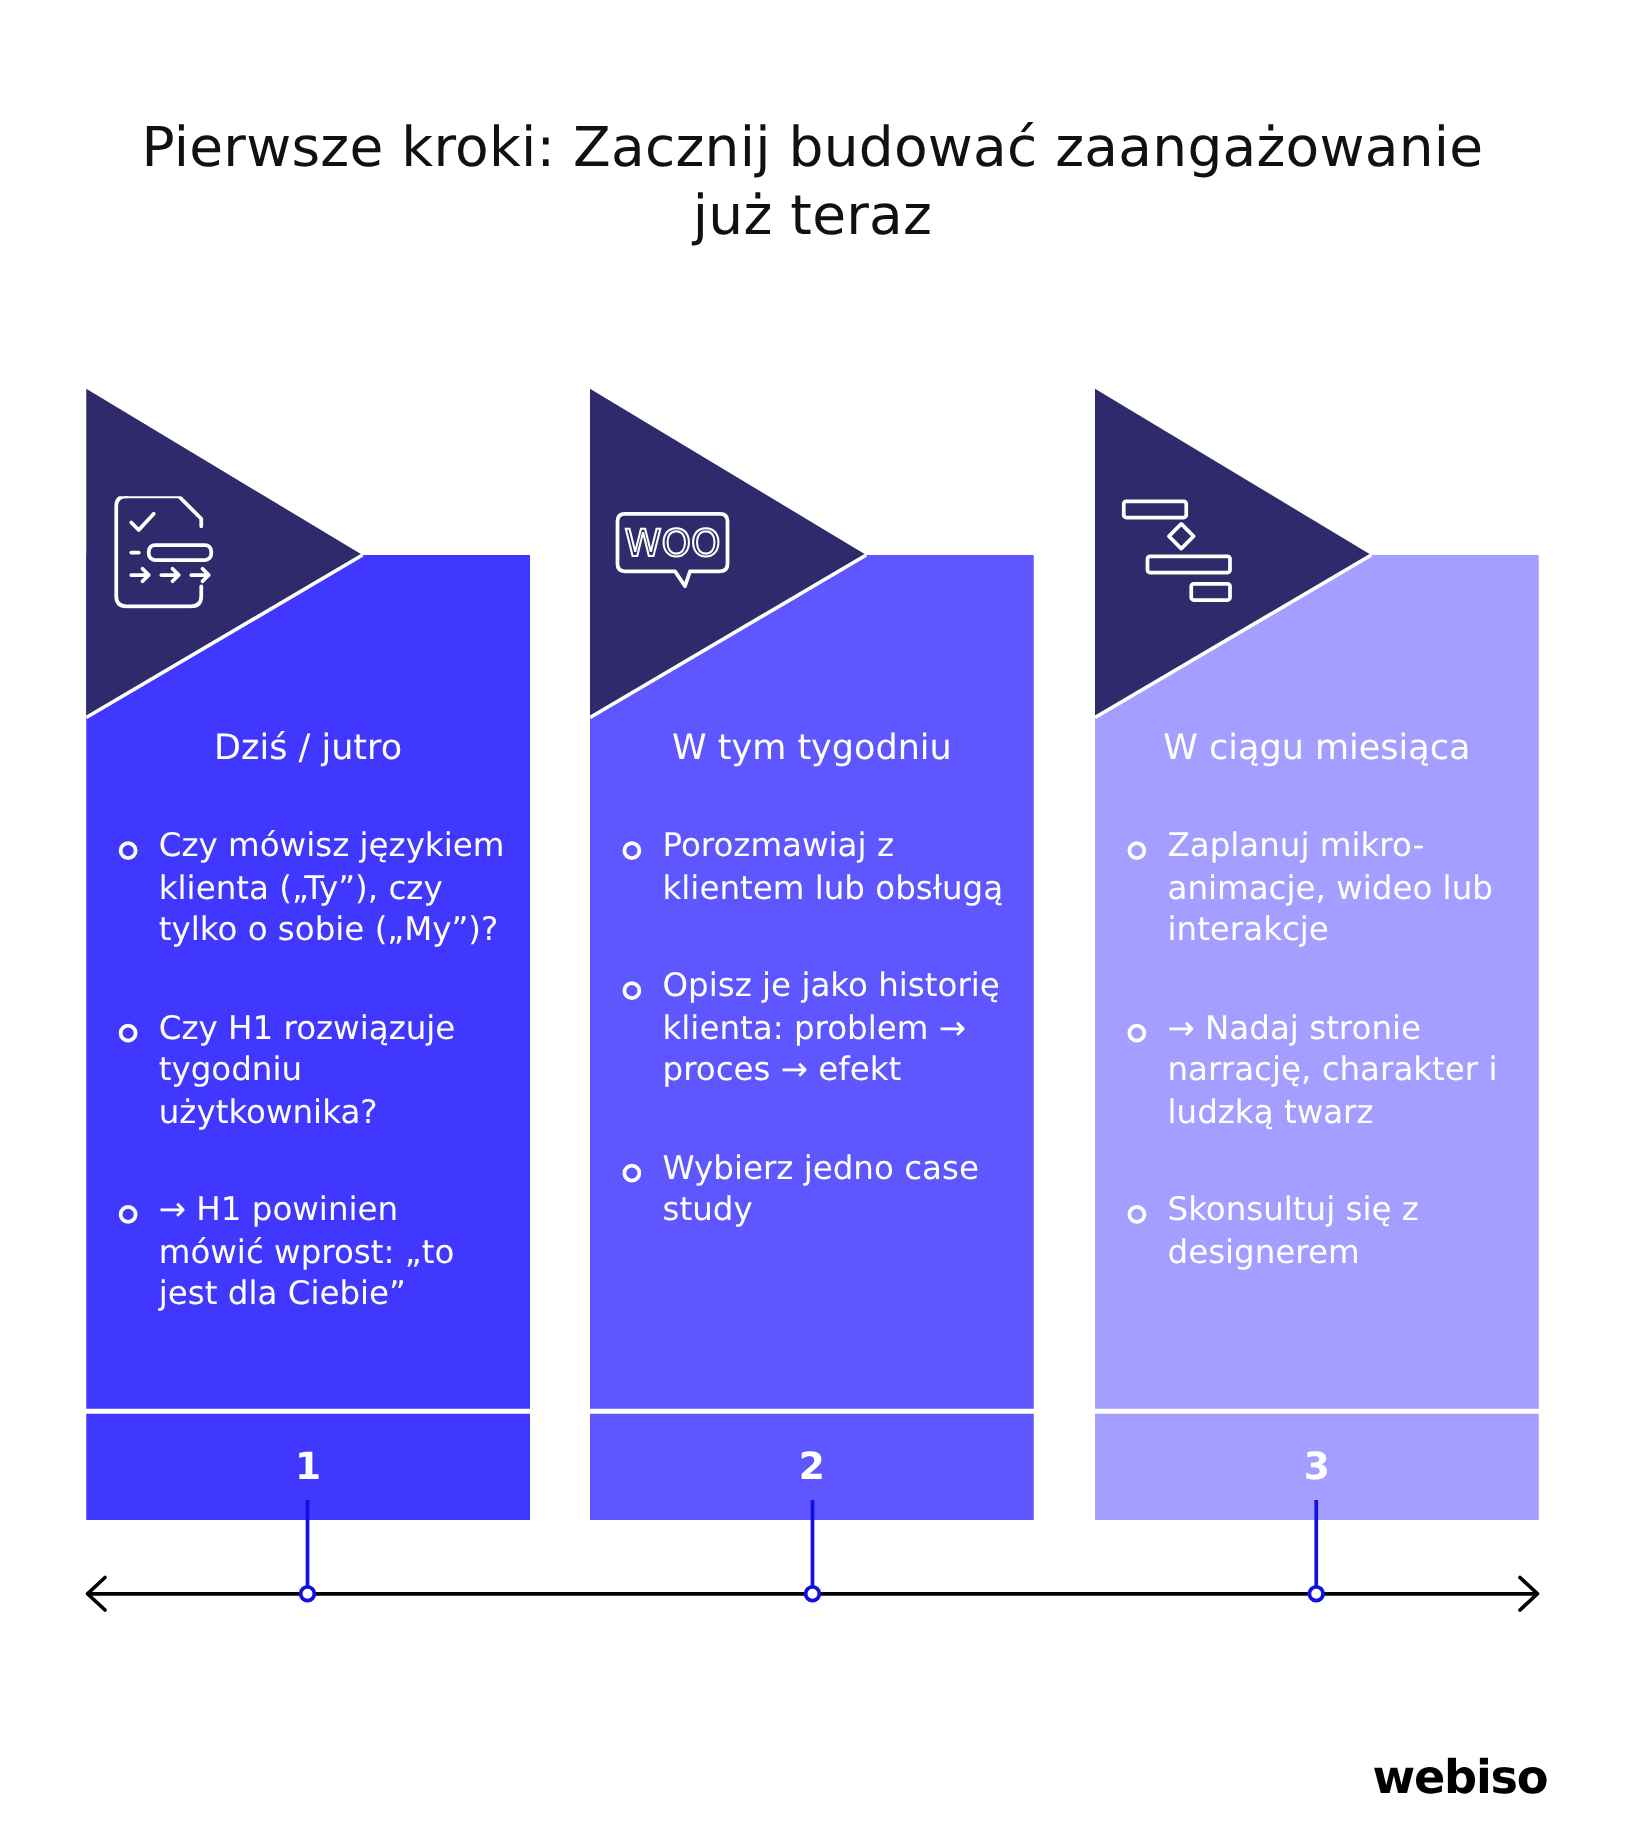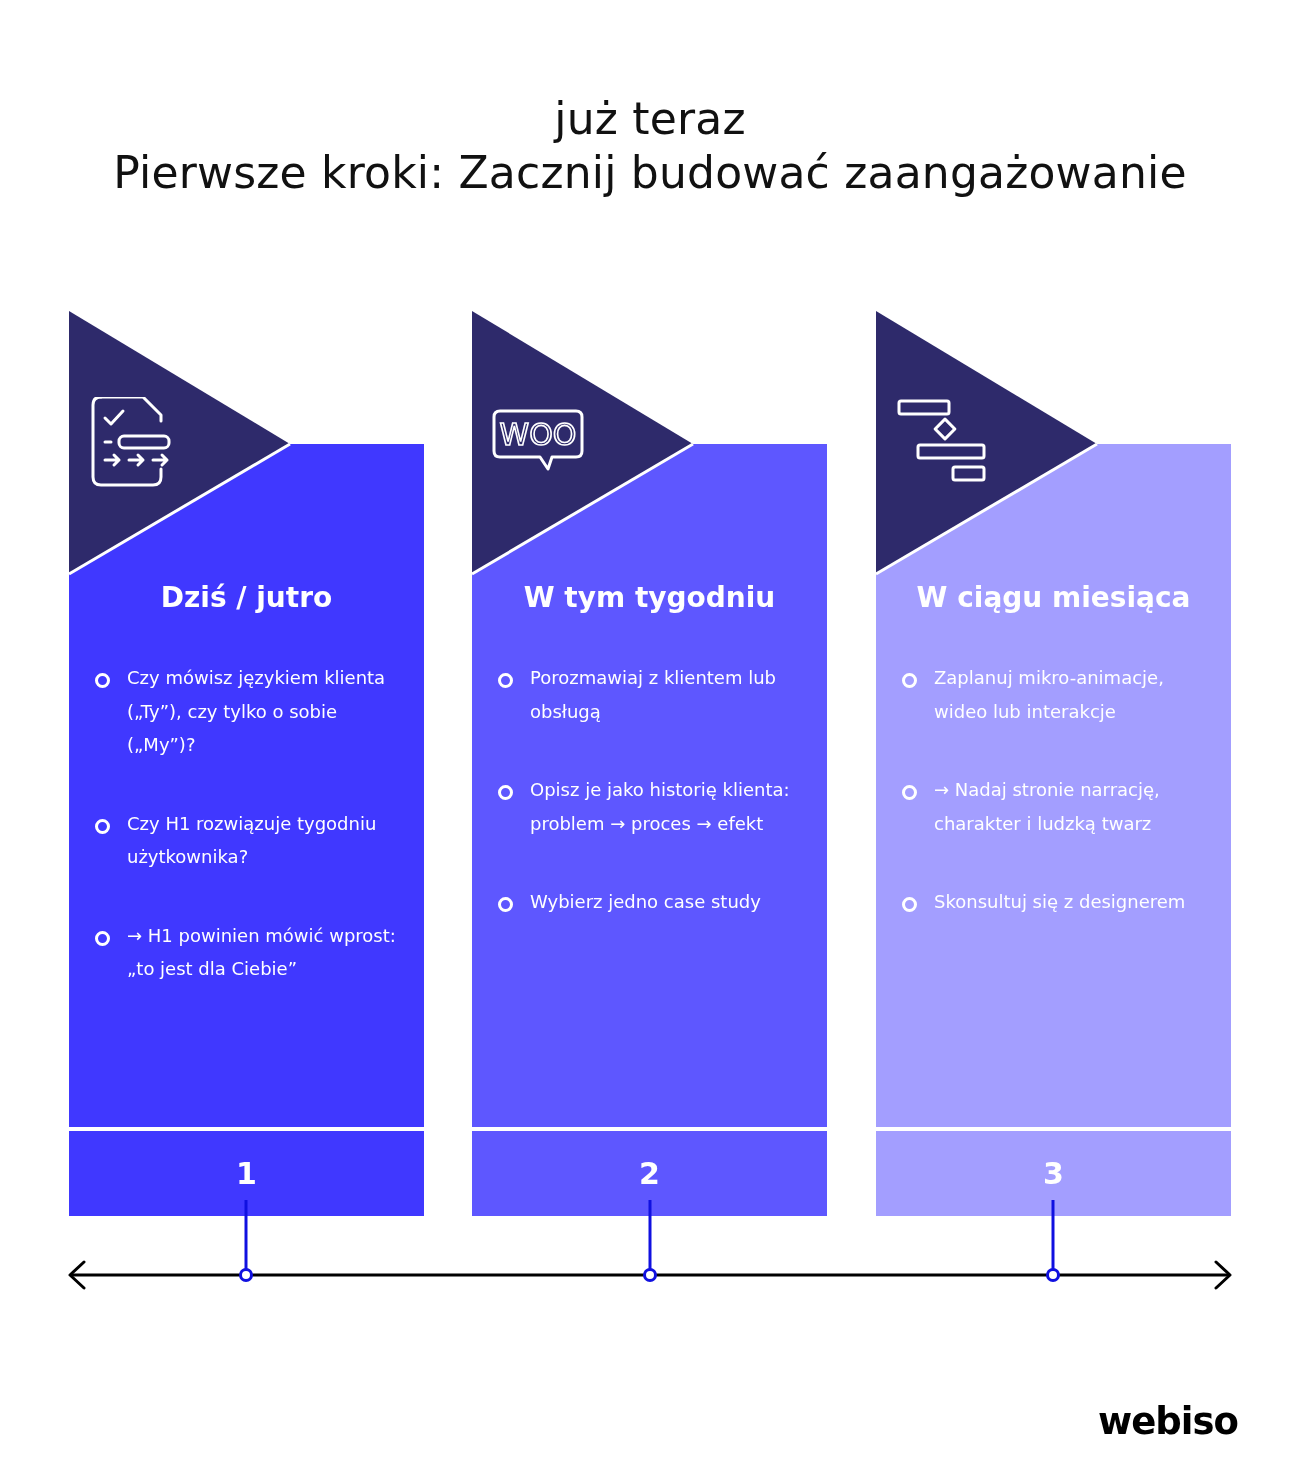--- a/index.html
+++ b/index.html
@@ -3,34 +3,34 @@
   <meta charset="utf-8">
   <style>
     html, body { margin: 0; padding: 0; background: #ffffff; }
     body { width: 1300px; height: 1477px; position: relative; overflow: hidden; font-family: "DejaVu Sans", sans-serif; }
     .title { position: absolute; left: 0; top: 92px; width: 1300px; text-align: center; font-size: 44px; line-height: 54px; color: #111111; font-weight: normal; letter-spacing: 0.2px; }
     .title span { display: block; }
     .col { position: absolute; top: 311px; width: 375px; height: 905px; }
     .col .body { position: absolute; left: 0; top: 133px; width: 355px; height: 683px; }
     .col .tri { position: absolute; left: 0; top: 0; width: 355px; height: 270px; overflow: visible; }
     .col .foot { position: absolute; left: 0; top: 820px; width: 355px; height: 85px; display: flex; align-items: center; justify-content: center; color: #ffffff; font-size: 30px; font-weight: bold; }
-    .col .heading { position: absolute; left: 0; top: 268px; width: 355px; text-align: center; color: #ffffff; font-size: 28px; font-weight: bold; line-height: 38px; }
+    .col .heading { position: absolute; left: 0; top: 268px; width: 355px; text-align: center; color: #ffffff; font-size: 28px; font-weight: normal; line-height: 38px; }
     .col ul { position: absolute; left: 26px; top: 350px; width: 310px; margin: 0; padding: 0; list-style: none; }
-    .col li { position: relative; padding-left: 32px; color: #ffffff; font-size: 18px; line-height: 33.5px; margin-bottom: 45px; }
+    .col li { position: relative; padding-left: 32px; color: #ffffff; font-size: 26px; line-height: 33.5px; margin-bottom: 45px; }
     .col li .dot { position: absolute; left: 0; top: 12px; width: 9px; height: 9px; border: 3px solid #ffffff; border-radius: 50%; }
     .icon { position: absolute; }
     .axis { position: absolute; left: 0; top: 0; width: 1300px; height: 1477px; pointer-events: none; }
     .logo { position: absolute; left: 1098px; top: 1400px; font-size: 37px; font-weight: bold; color: #000000; letter-spacing: -1px; }
   </style>
 </head>
 <body>
 
 <div class="title">
+  <span>Pierwsze kroki: Zacznij budować zaangażowanie</span>
   <span>już teraz</span>
-  <span>Pierwsze kroki: Zacznij budować zaangażowanie</span>
 </div>
 
 <div class="col" style="left:69px;">
   <div class="body" style="background:#4038ff;"></div>
   <svg class="tri" viewBox="0 0 355 270">
     <polygon points="0,0 221,133 0,263" fill="#2e2a6b"></polygon>
     <line x1="221" y1="133" x2="0" y2="263" stroke="#ffffff" stroke-width="3"></line>
   </svg>
   <svg class="icon" style="left:22px;top:86px;" width="90" height="90" viewBox="0 0 90 90">
     <g fill="none" stroke="#ffffff" stroke-width="3" stroke-linecap="round" stroke-linejoin="round">

